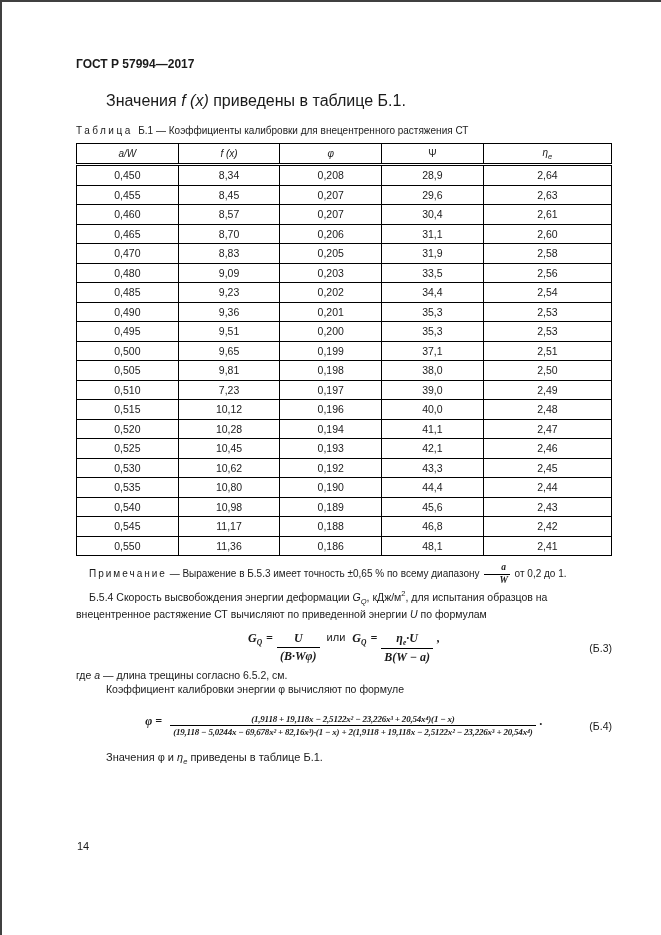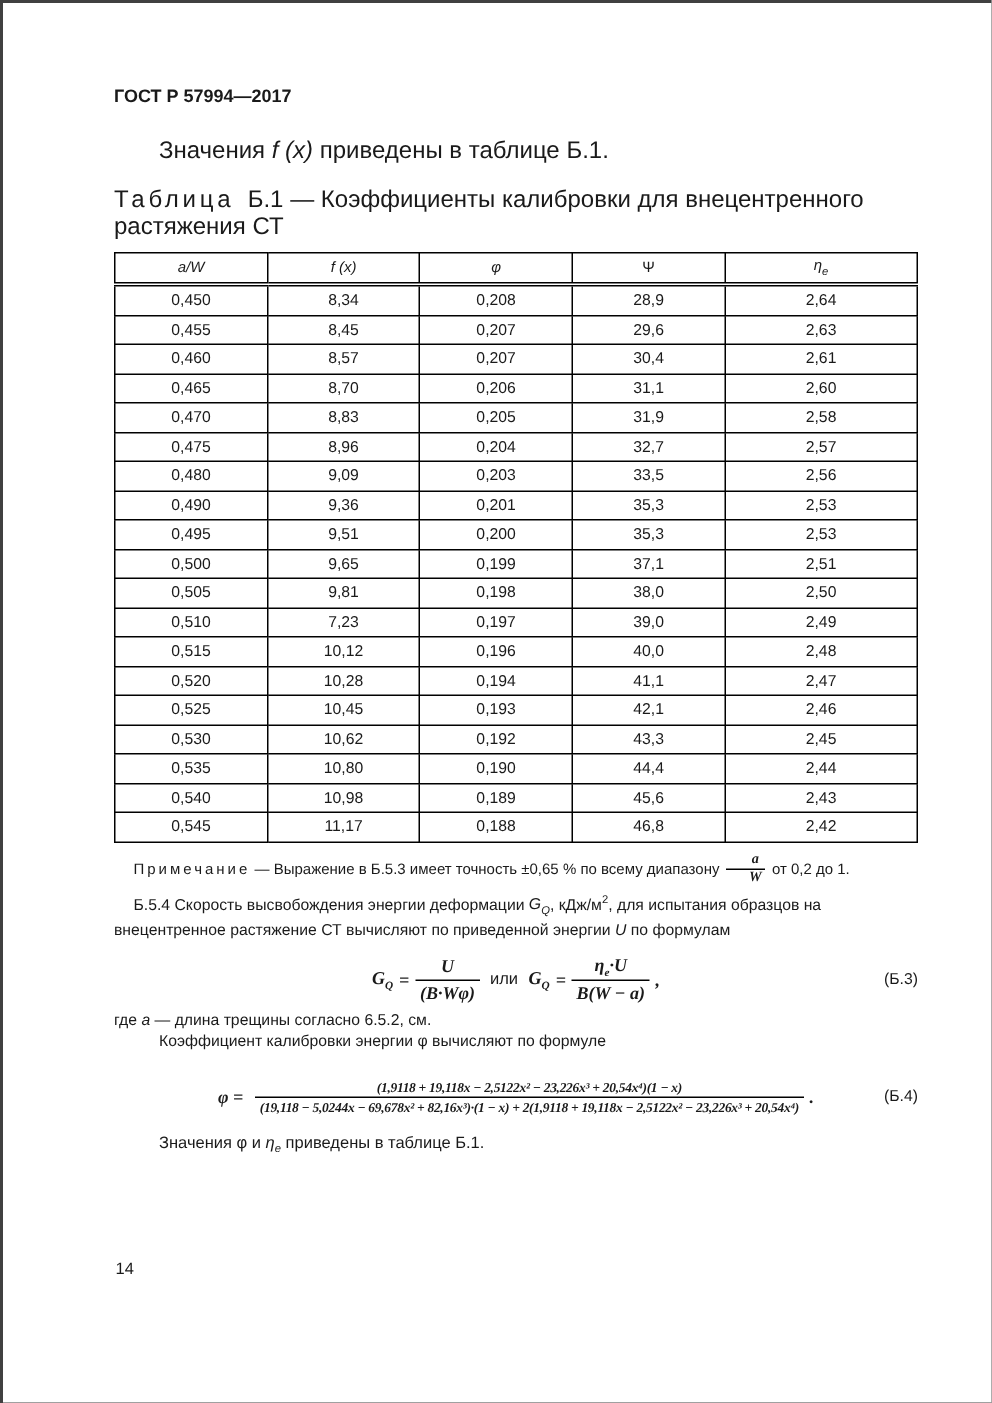--- a/index.html
+++ b/index.html
@@ -10,41 +10,41 @@
     border:2px solid #404040;
     font-family:"Liberation Sans", sans-serif;
     color:#1a1a1a;
     overflow:hidden;
     text-decoration:underline;
   }
   .content{position:absolute;left:74px;top:55px;width:536px;}
   .doc-header{font-size:12px;font-weight:bold;margin:0 0 23px 0;}
   .para{font-size:16px;line-height:14px;margin:0 0 17px 0;text-indent:30px;}
   .var{font-style:italic;}
-  .caption{font-size:16px;margin:0 0 7px 0;}
+  .caption{font-size:10px;margin:0 0 7px 0;}
   .caption .spread{letter-spacing:2.5px;}
 
   table{border-collapse:collapse;width:100%;table-layout:fixed;}
   th,td{border:1px solid #000;text-align:center;font-weight:normal;
         font-size:10.5px;height:18.5px;padding:0;}
   thead th{height:19px;border-bottom:3px double #000;font-size:10px;}
   .c1,.c2{width:19%;} .c3,.c4{width:19%;} .c5{width:24%;}
   .ital{font-style:italic;}
   sub{font-size:7.5px;} sup{font-size:7.5px;}
 
   .note{font-size:10px;line-height:13px;margin:7px 0 2px 0;text-indent:13px;}
   .note .spread{letter-spacing:2px;}
   .b54{font-size:10.5px;line-height:13.5px;margin:2px 0 0 0;text-indent:13px;}
 
   .formula-row{position:relative;margin:9px 0 4px 0;min-height:30px;
                display:flex;align-items:center;justify-content:center;}
   .formula-label{position:absolute;right:0;top:50%;transform:translateY(-50%);
                  font-size:10.5px;font-weight:normal;font-style:normal;}
   .fmath{font-family:"Liberation Serif", serif;font-style:italic;font-weight:bold;
-         font-size:12px;display:inline-flex;align-items:center;gap:4px;}
+         font-size:12px;display:inline-flex;gap:4px;}
   .fplain{font-family:"Liberation Sans", sans-serif;font-style:normal;
           font-weight:normal;font-size:11px;padding:0 3px;}
   .frac{display:inline-block;text-align:center;vertical-align:middle;}
   .frac .num{display:block;border-bottom:1px solid #000;padding:0 3px 1px 3px;}
   .frac .den{display:block;padding:1px 3px 0 3px;}
   .b4row{margin-top:12px;margin-bottom:6px;}
   .b4 .frac{font-size:9px;letter-spacing:-0.2px;}
   .b4 .lhs{font-size:12px;margin-right:4px;}
   .inline-frac{display:inline-block;text-align:center;vertical-align:middle;
                font-weight:bold;font-style:italic;font-family:"Liberation Serif",serif;
@@ -108,34 +108,34 @@
             <td>2,60</td>
           </tr>
           <tr>
             <td>0,470</td>
             <td>8,83</td>
             <td>0,205</td>
             <td>31,9</td>
             <td>2,58</td>
           </tr>
           <tr>
-            <td>0,475</td>
-            <td>8,96</td>
-            <td>0,204</td>
-            <td>32,7</td>
-            <td>2,57</td>
-          </tr>
-          <tr>
             <td>0,480</td>
             <td>9,09</td>
             <td>0,203</td>
             <td>33,5</td>
             <td>2,56</td>
           </tr>
           <tr>
+            <td>0,485</td>
+            <td>9,23</td>
+            <td>0,202</td>
+            <td>34,4</td>
+            <td>2,54</td>
+          </tr>
+          <tr>
             <td>0,490</td>
             <td>9,36</td>
             <td>0,201</td>
             <td>35,3</td>
             <td>2,53</td>
           </tr>
           <tr>
             <td>0,495</td>
             <td>9,51</td>
             <td>0,200</td>
@@ -204,20 +204,27 @@
             <td>0,189</td>
             <td>45,6</td>
             <td>2,43</td>
           </tr>
           <tr>
             <td>0,545</td>
             <td>11,17</td>
             <td>0,188</td>
             <td>46,8</td>
             <td>2,42</td>
+          </tr>
+          <tr>
+            <td>0,550</td>
+            <td>11,36</td>
+            <td>0,186</td>
+            <td>48,1</td>
+            <td>2,41</td>
           </tr>
         </tbody>
     </table>
 
     <p class="note"><span class="spread">Примечание</span><span> — </span><span>Выражение в Б.5.3 имеет точность ±0,65 % по всему диапазону </span><span class="inline-frac"><span class="num">a</span><span class="den">W</span></span><span> от 0,2 до 1.</span></p>
 
     <p class="b54"><span>Б.5.4 Скорость высвобождения энергии деформации </span><span class="var"><span>G</span><sub>Q</sub></span><span>, кДж/м</span><sup>2</sup><span>, для испытания образцов на внецентренное растяжение СТ вычисляют по приведенной энергии </span><span class="var">U</span><span> по формулам</span></p>
 
     <div class="formula-row">
       <span class="fmath">

